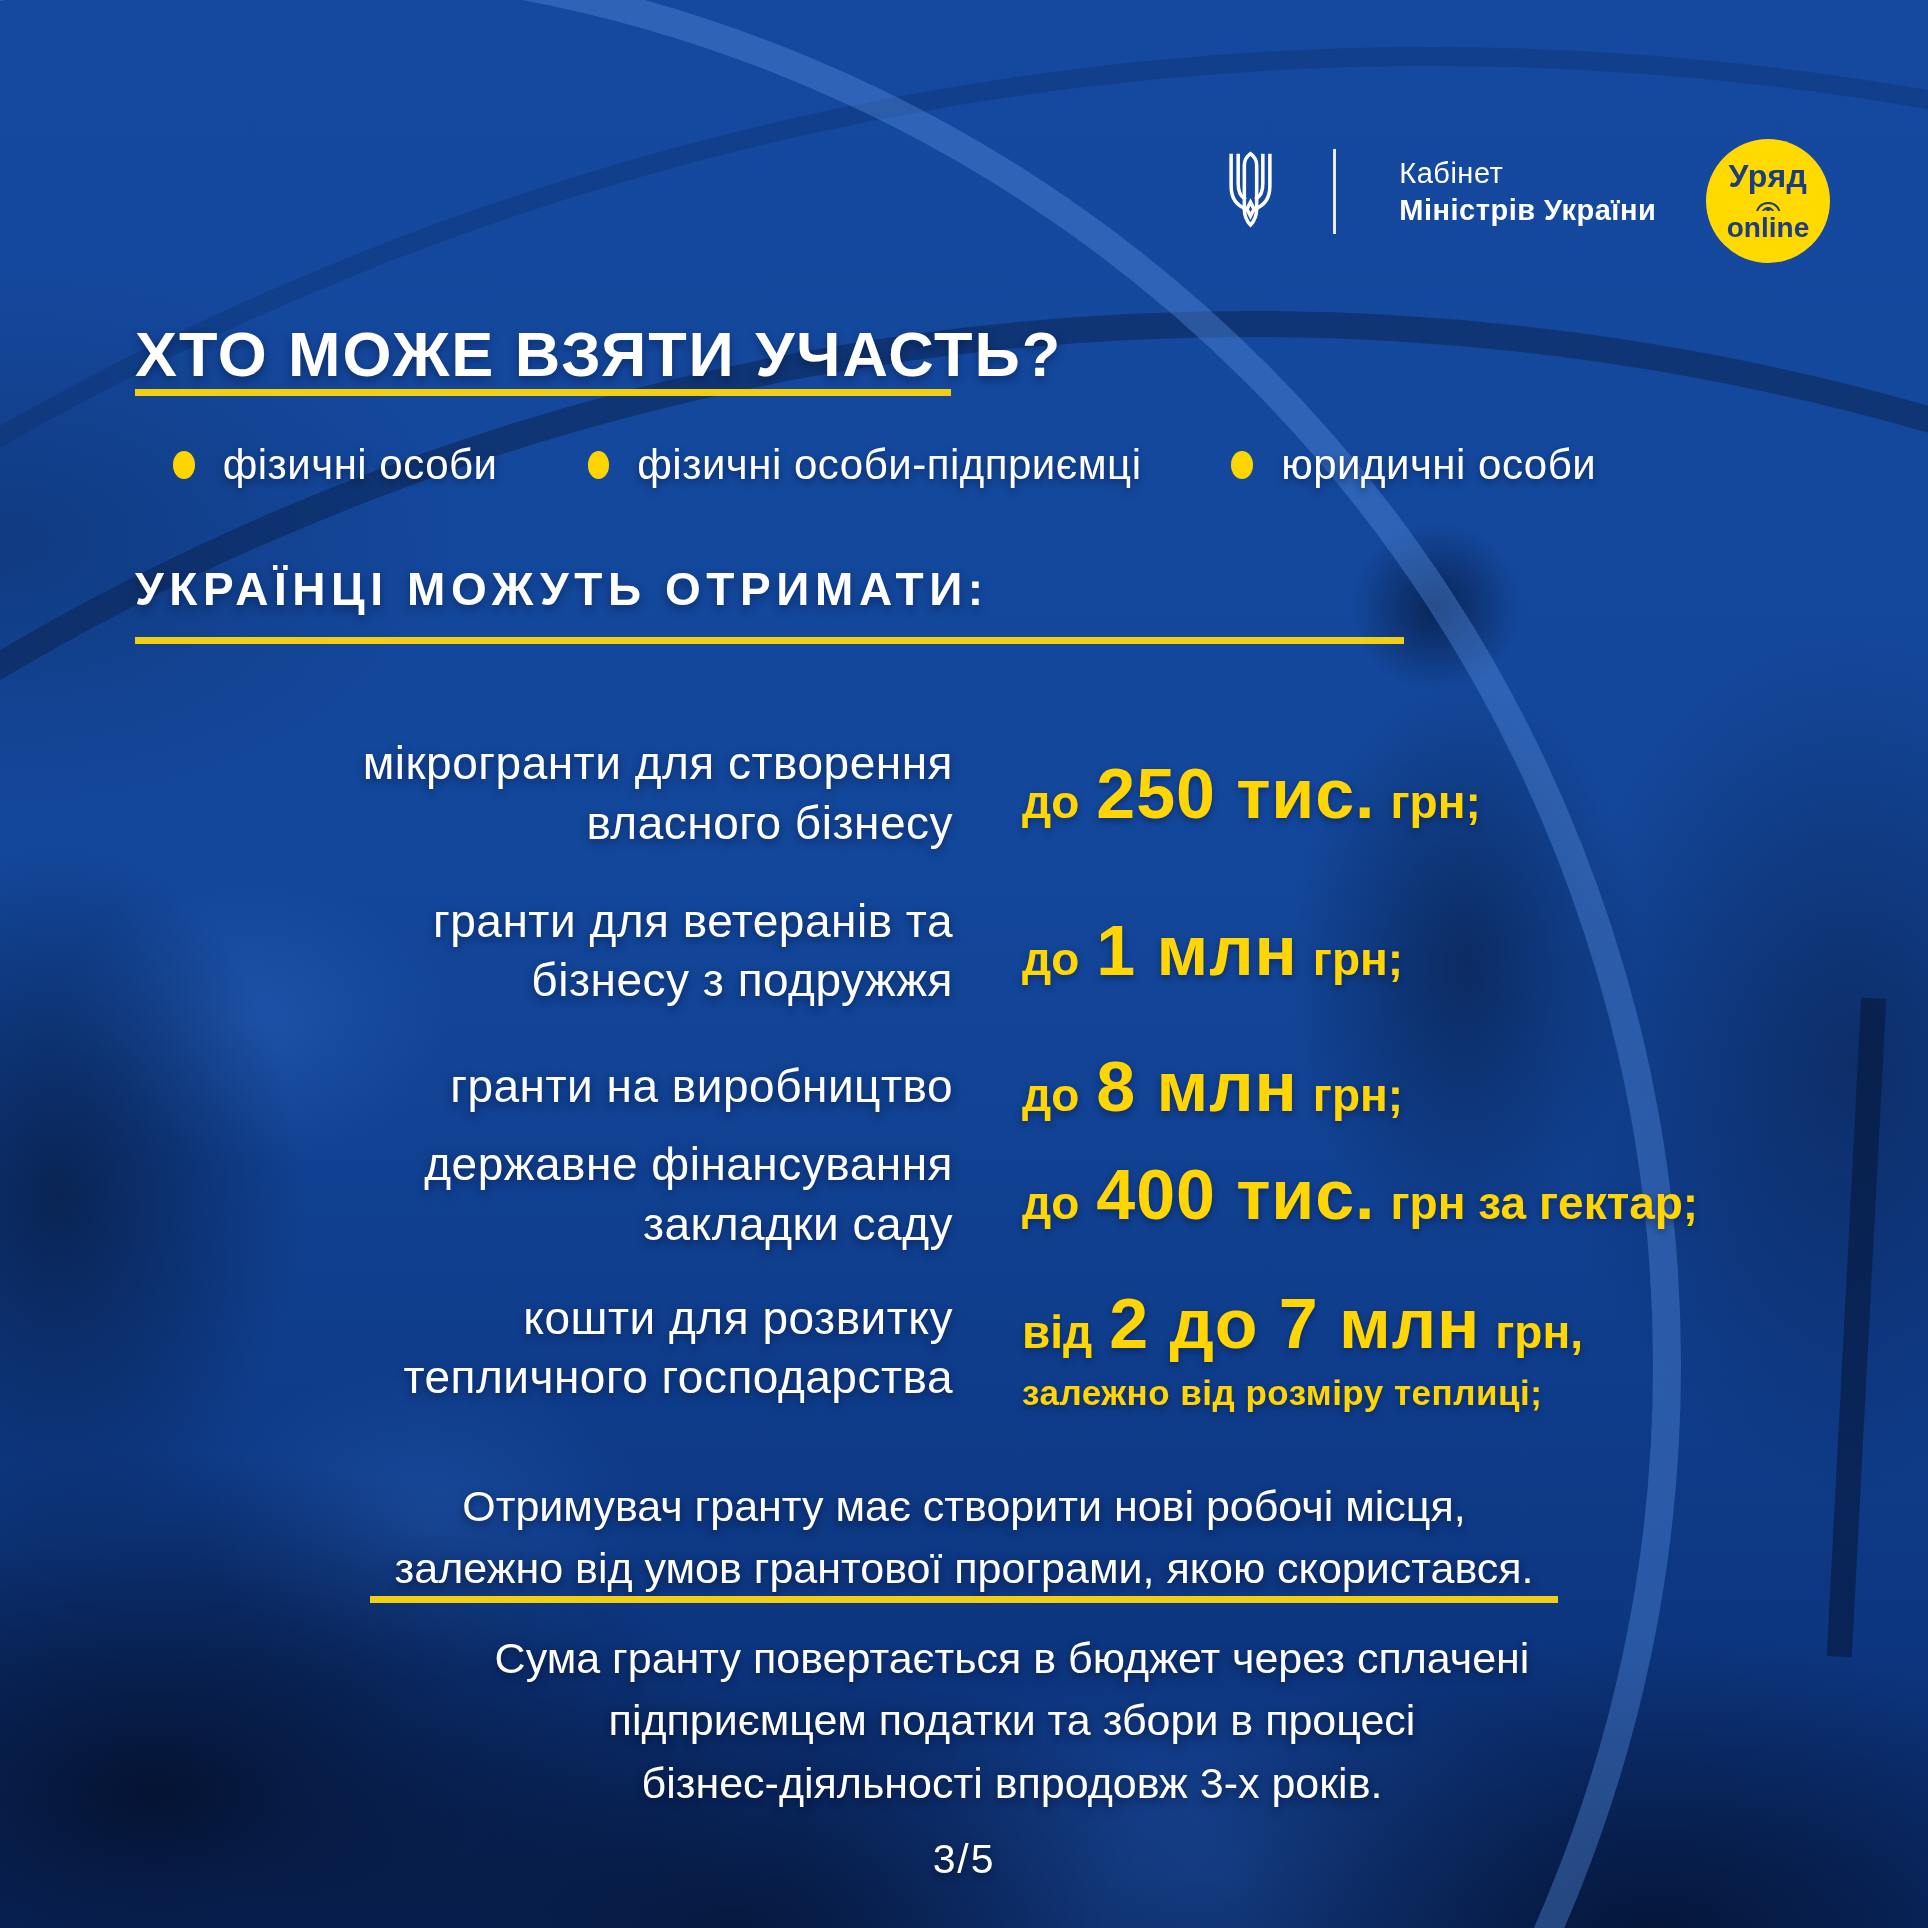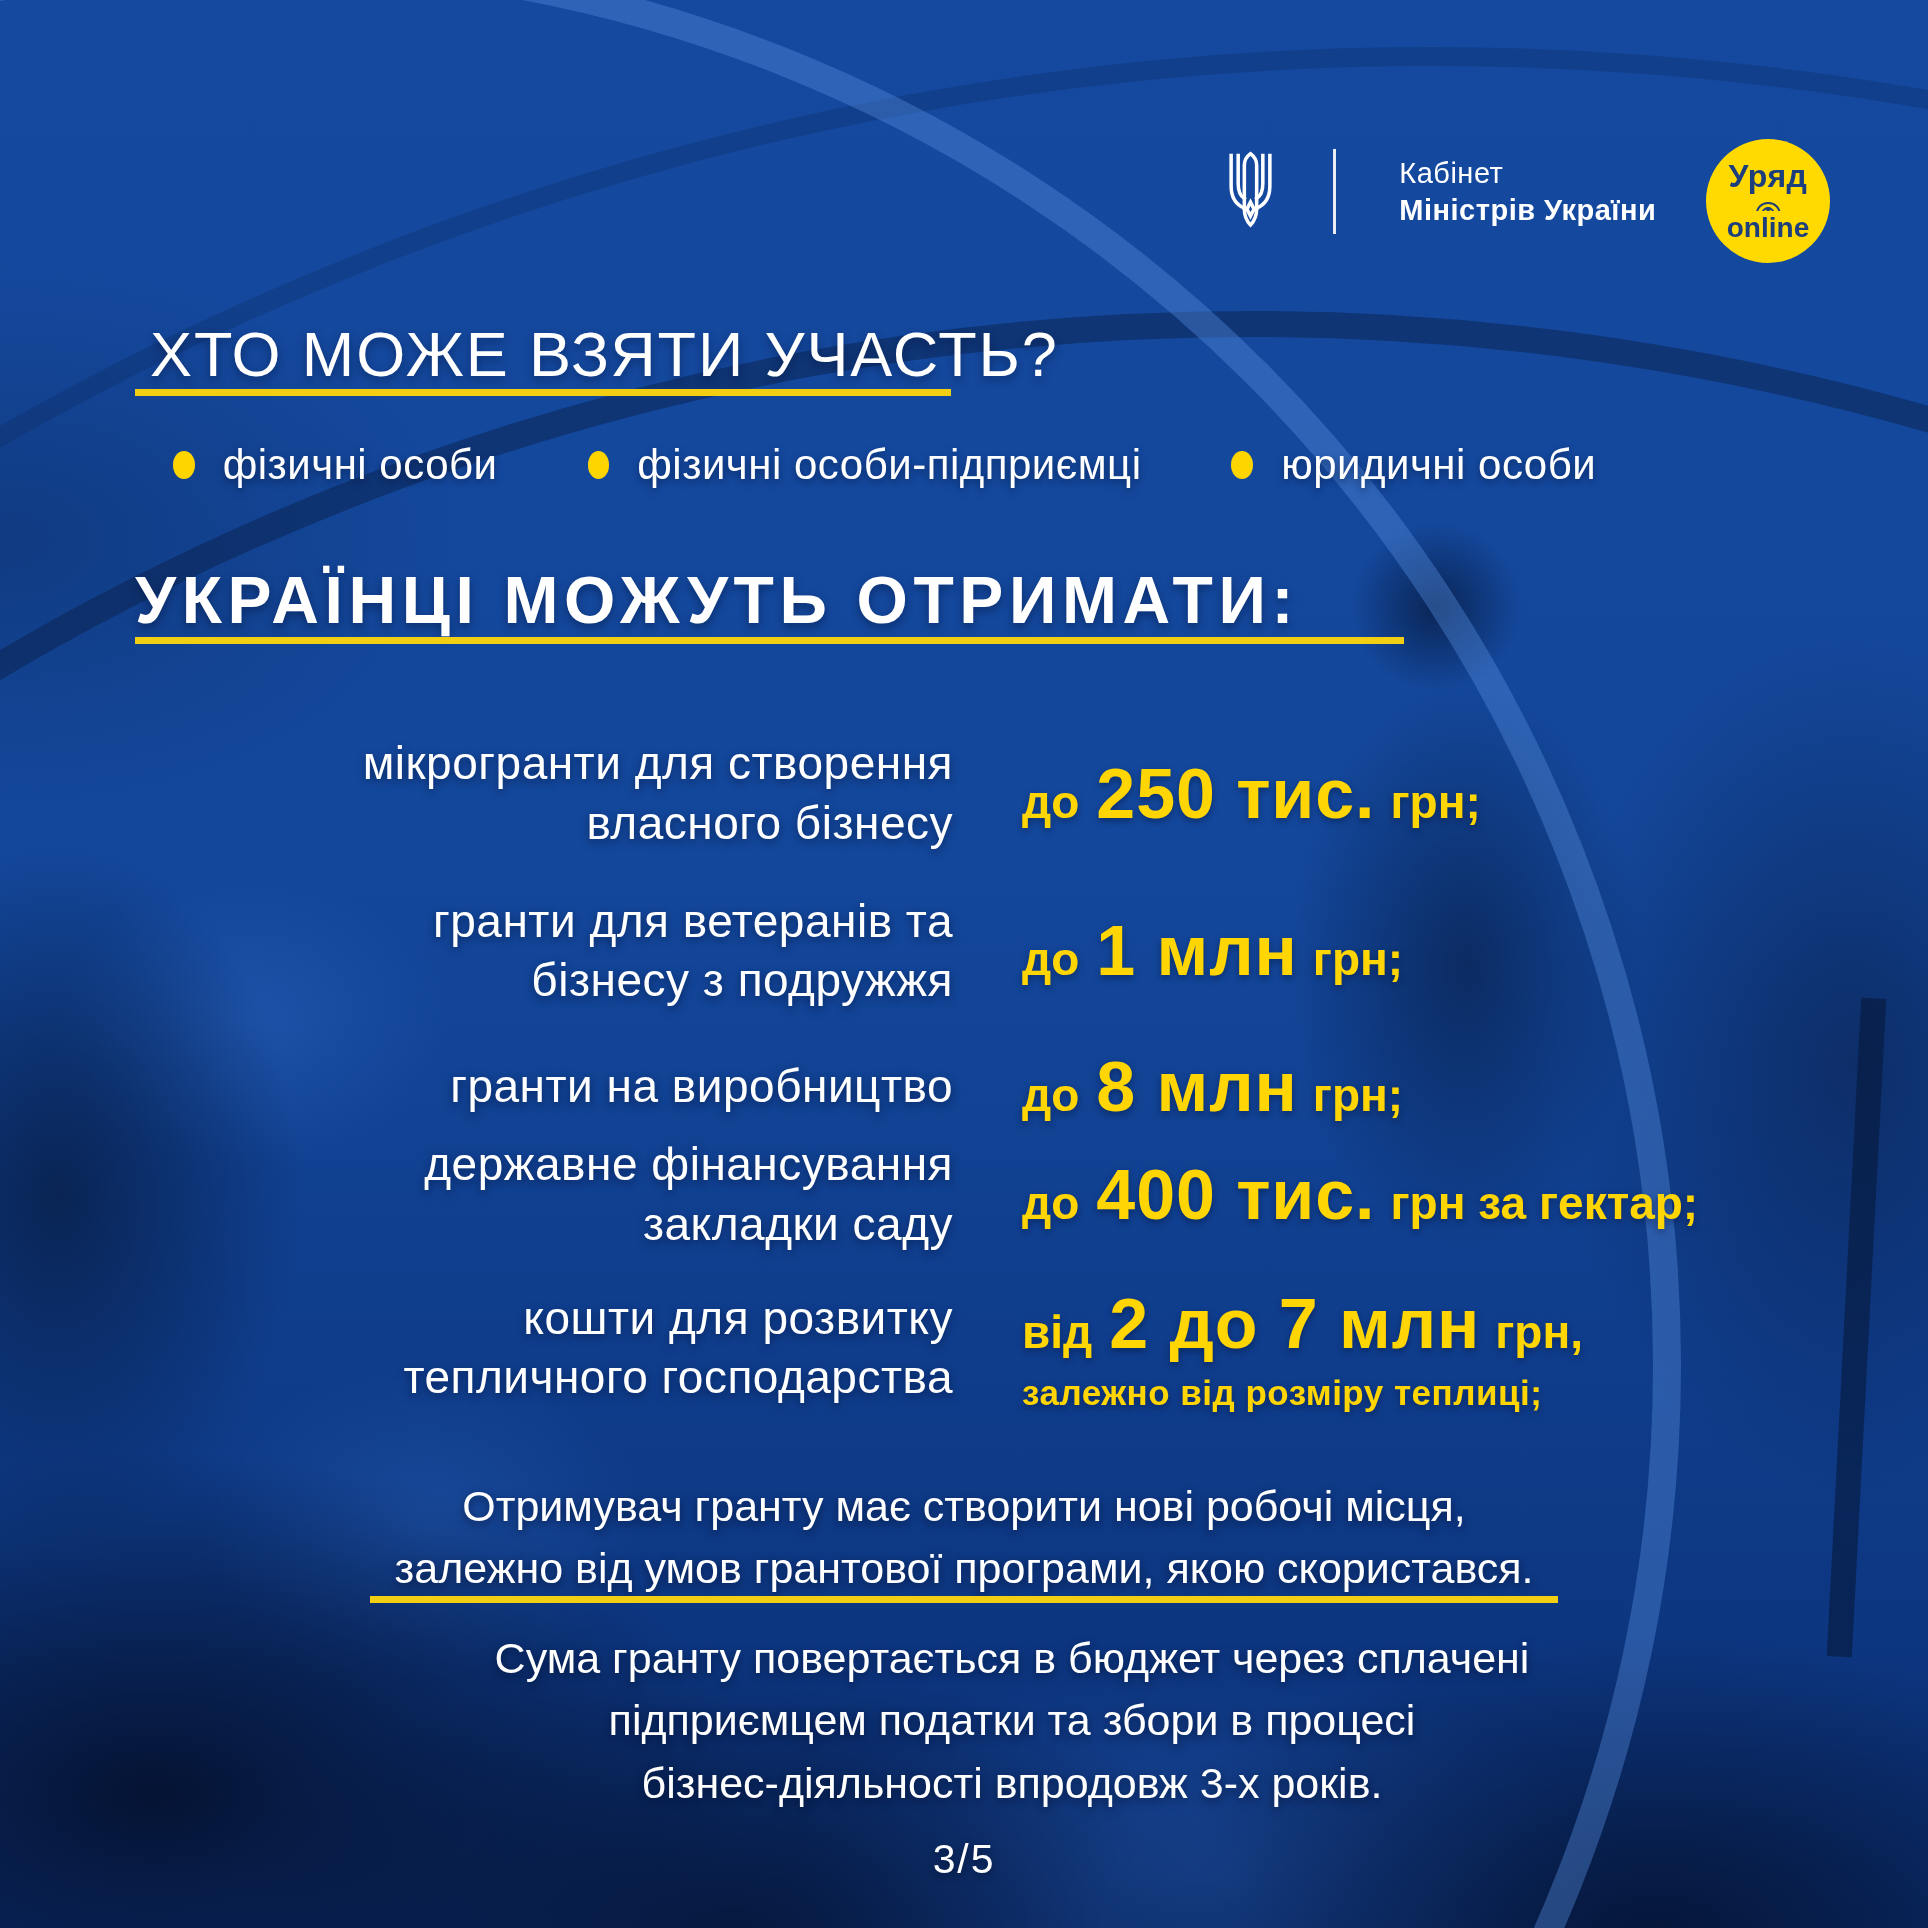--- a/index.html
+++ b/index.html
@@ -42,23 +42,23 @@
     background:#FFD900;color:#1D3E7C;display:flex;flex-direction:column;align-items:center;justify-content:center;
   }
   .uryad-badge .u1{font-size:32px;font-weight:800;letter-spacing:0.5px;}
   .uryad-badge .u2{font-size:28px;font-weight:600;margin-top:0.9px;}
   .wifi{position:relative;width:28px;height:14px;overflow:hidden;margin-top:2.8px;}
   .wifi i{position:absolute;left:50%;transform:translateX(-50%);border:2.8px solid #1D3E7C;border-radius:50%;box-sizing:border-box;}
   .wifi .w1{width:24.5px;height:24.5px;bottom:-15px;}
   .wifi .w2{width:13px;height:13px;bottom:-8.5px;}
   .wifi .wd{width:4.7px;height:4.7px;background:#1D3E7C;border:none;border-radius:50%;bottom:0;}
   
-  .h1{position:absolute;left:150px;top:318px;font-size:63px;font-weight:400;letter-spacing:1.9px;
+  .h1{position:absolute;left:135px;top:318px;font-size:63px;font-weight:700;letter-spacing:1.9px;
       text-shadow:0 3.8px 9.4px rgba(0,15,50,.45);white-space:nowrap;}
-  .h2{position:absolute;left:135px;top:562px;font-size:66px;font-weight:800;letter-spacing:5.6px;
+  .h2{position:absolute;left:135px;top:562px;font-size:46px;font-weight:800;letter-spacing:5.6px;
       text-shadow:0 3.8px 9.4px rgba(0,15,50,.45);white-space:nowrap;}
   .rule{position:absolute;height:6.6px;background:#F2CF13;}
   .rule-who{left:135px;top:389px;width:816px;}
   .rule-get{left:135px;top:637px;width:1269px;}
   
   .who-list{position:absolute;left:173px;top:441px;display:flex;gap:90px;list-style:none;margin:0;padding:0;align-items:center;}
   .who-list li{display:flex;align-items:center;}
   .dot{width:21.7px;height:28px;border-radius:50%;background:#FFD500;margin-right:28px;flex:0 0 auto;}
   .who-label{font-size:42px;font-weight:500;letter-spacing:0.5px;text-shadow:0 2.8px 7.5px rgba(0,15,50,.5);white-space:nowrap;}
   

